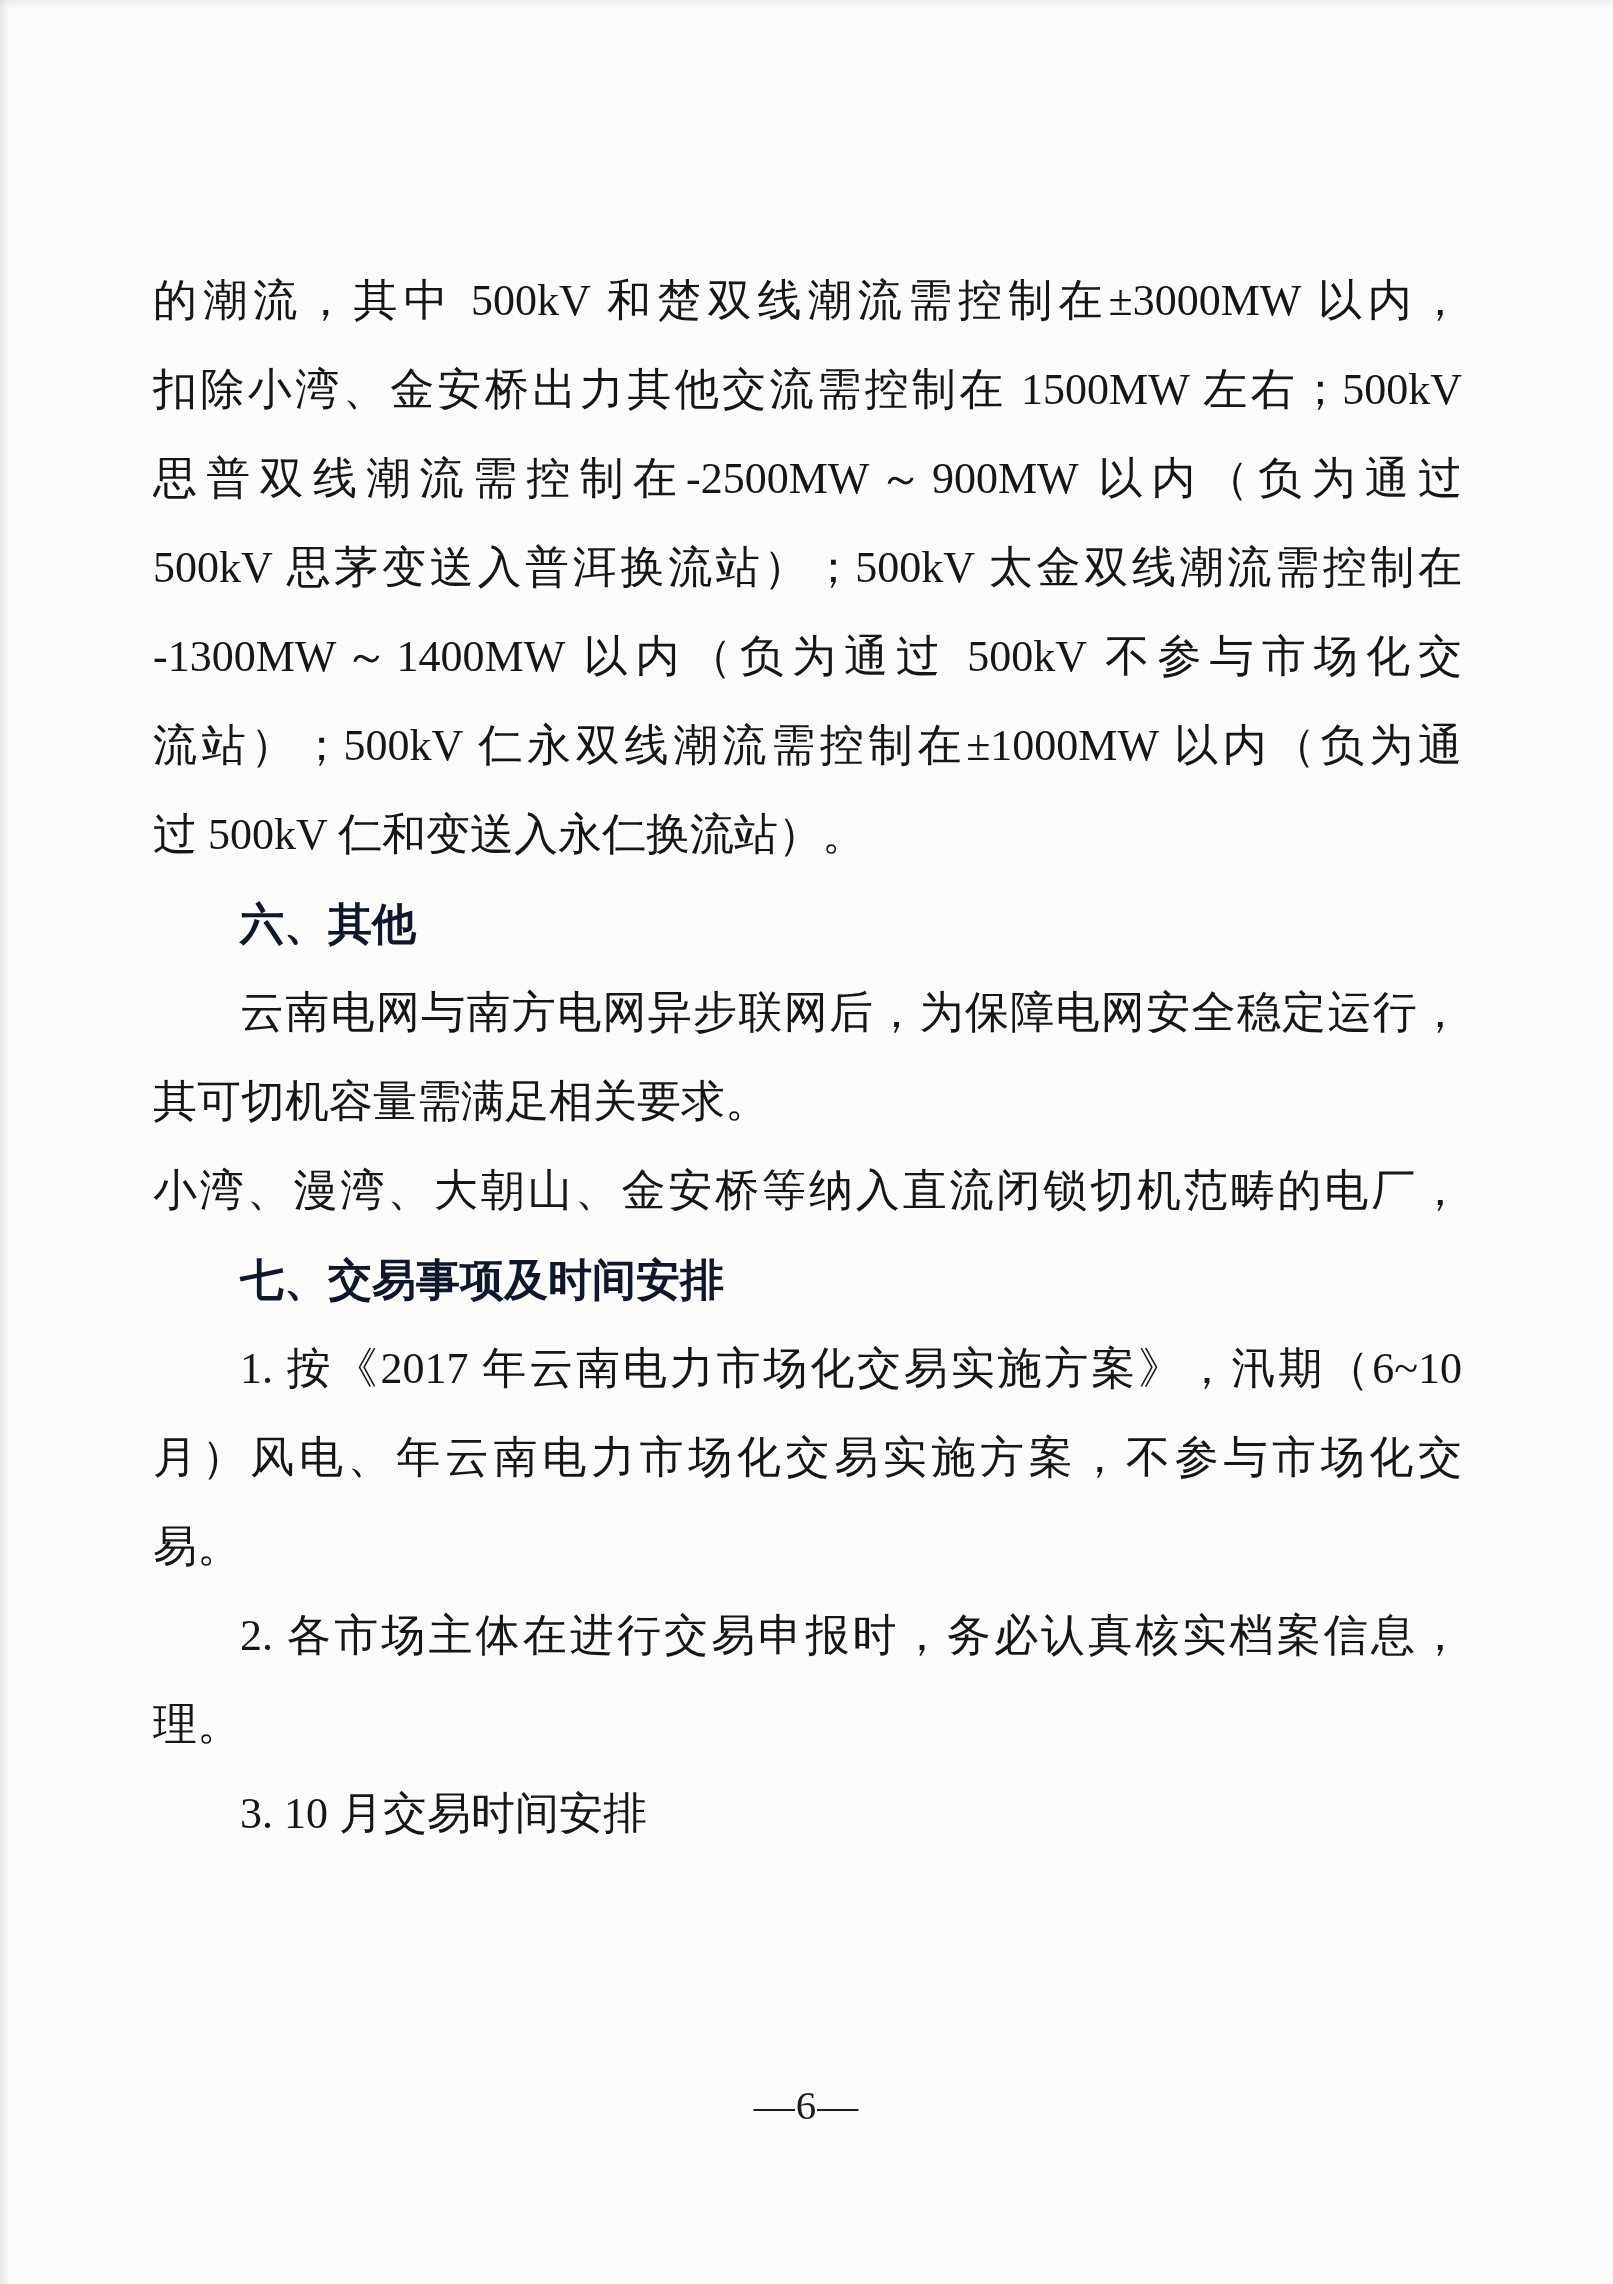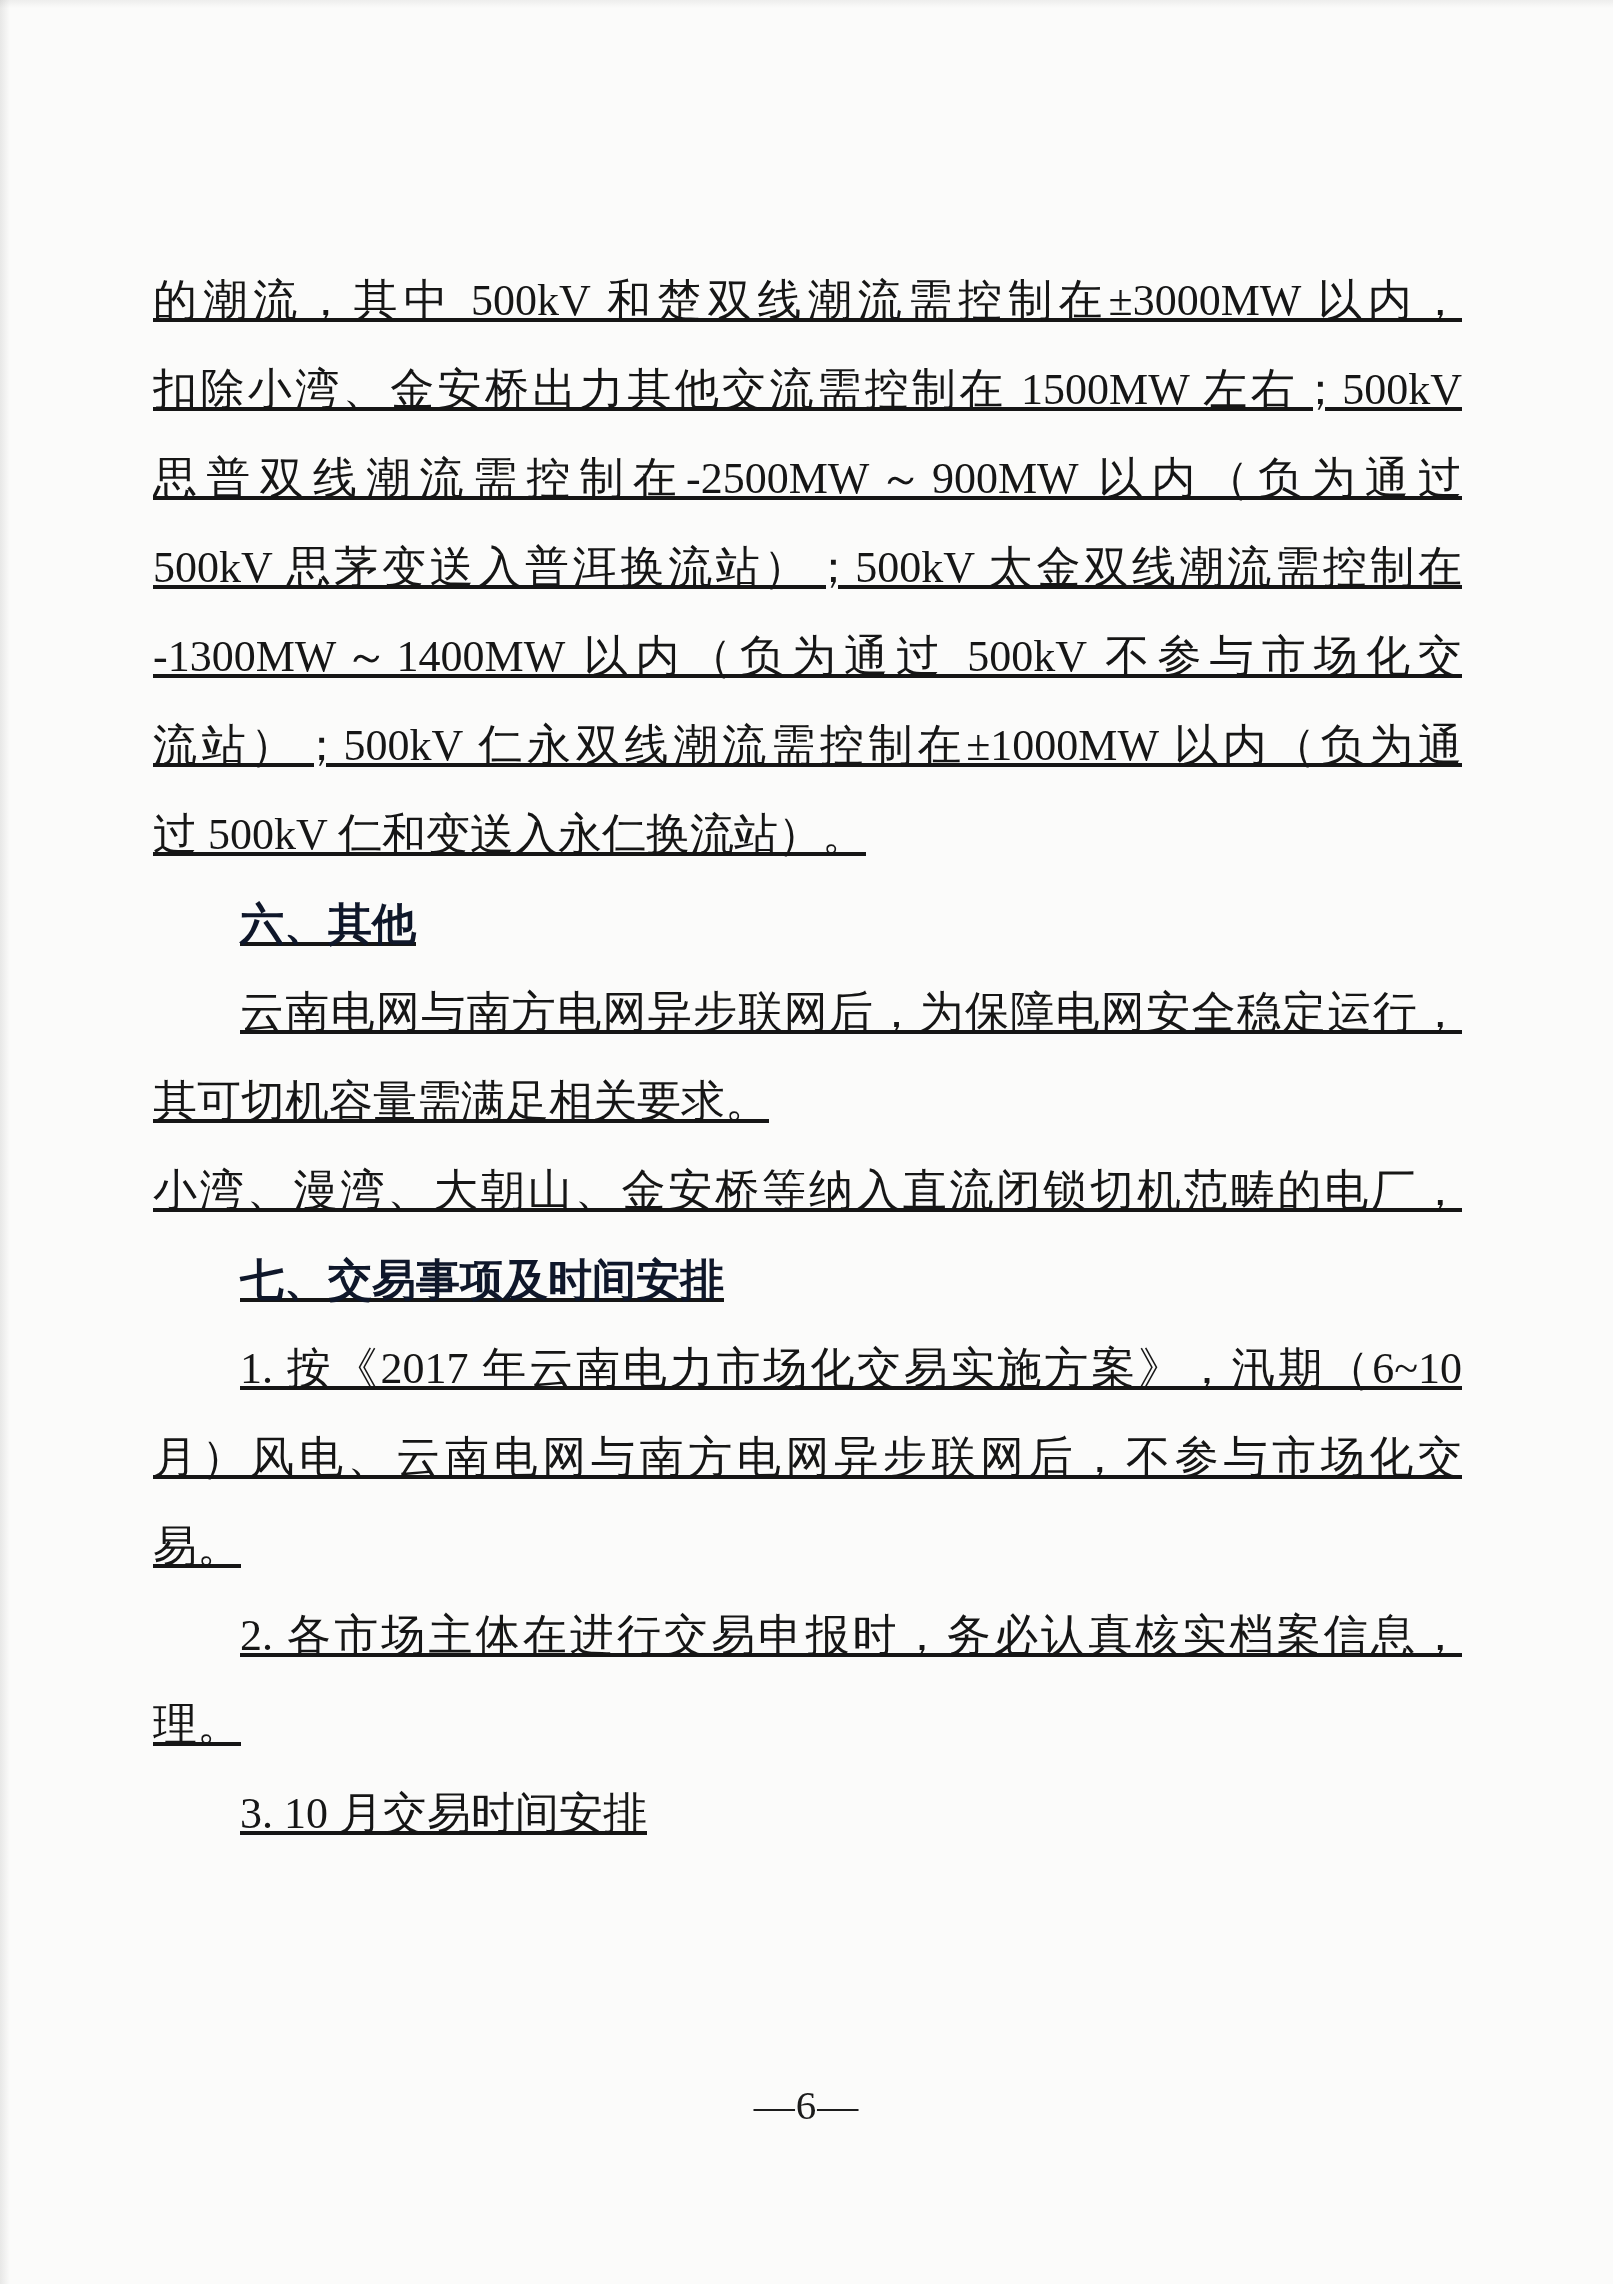--- a/index.html
+++ b/index.html
@@ -31,21 +31,20 @@
     height: 7.8px;
     background: linear-gradient(to bottom, rgba(60,60,60,0.07), rgba(60,60,60,0));
     pointer-events: none;
   }
   .content {
     position: absolute;
     left: 153px;
     top: 256px;
     width: 1309px;
     font-size: 44px;
-    text-decoration: underline;
   }
   .line {
     height: 89px;
     line-height: 89px;
     overflow: hidden;
     white-space: normal;
   }
   
   .fill {
     text-align: justify;
@@ -95,21 +94,21 @@
 
     <div class="line end indent heading">六、其他</div>
 
     <div class="line fill indent">云南电网与南方电网异步联网后，为保障电网安全稳定运行，</div>
     <div class="line end">其可切机容量需满足相关要求。</div>
     <div class="line fill">小湾、漫湾、大朝山、金安桥等纳入直流闭锁切机范畴的电厂，</div>
 
     <div class="line end indent heading">七、交易事项及时间安排</div>
 
     <div class="line fill indent">1. 按《2017 年云南电力市场化交易实施方案》，汛期（6~10</div>
-    <div class="line fill">月）风电、云南电网与南方电网异步联网后，不参与市场化交</div>
+    <div class="line fill">月）风电、年云南电力市场化交易实施方案，不参与市场化交</div>
     <div class="line end">易。</div>
 
     <div class="line fill indent">2. 各市场主体在进行交易申报时，务必认真核实档案信息，</div>
     <div class="line end">理。</div>
 
     <div class="line end indent">3. 10 月交易时间安排</div>
   </div>
 
   <div class="pagenum">—6—</div>
 </div>

